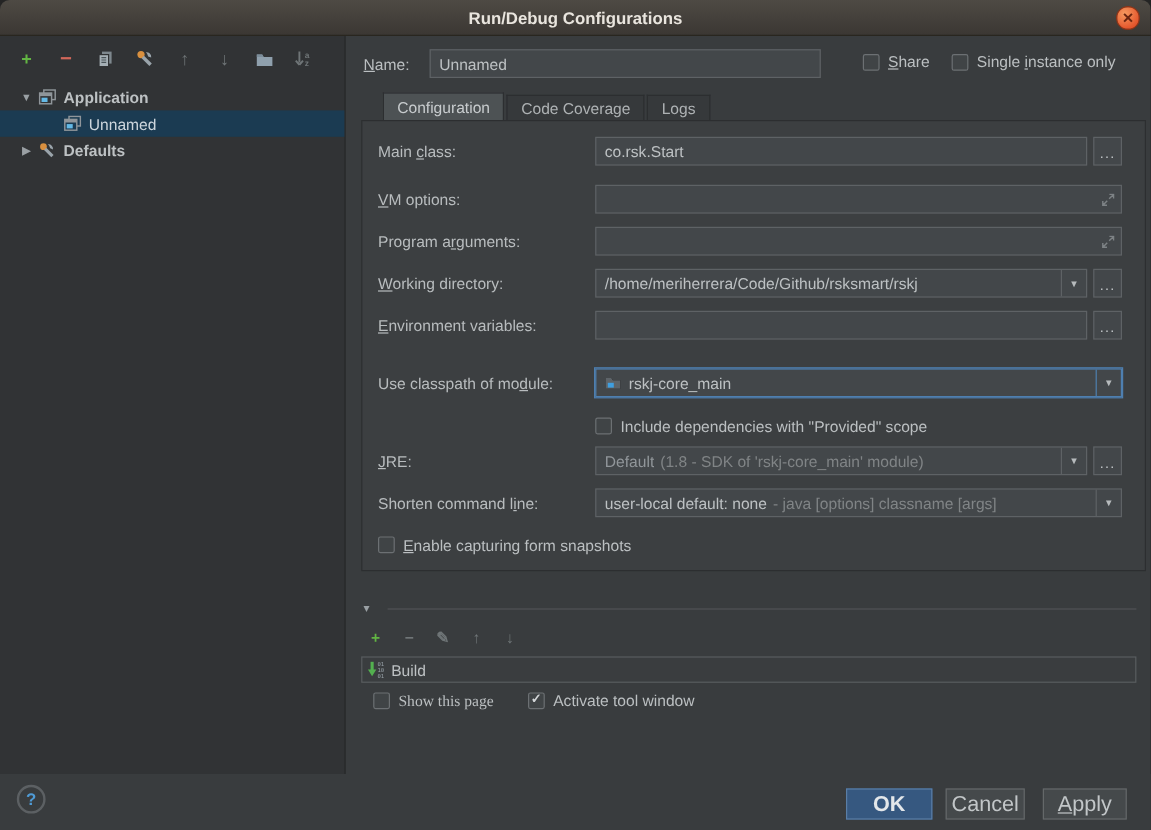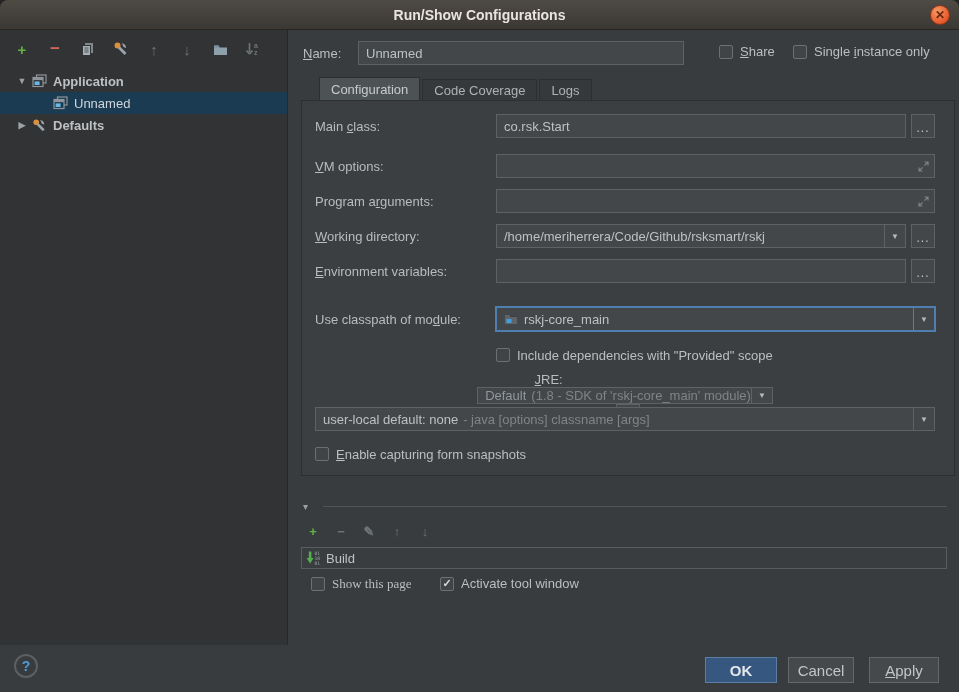--- a/index.html
+++ b/index.html
@@ -94,31 +94,31 @@
     border:1px solid #595d5f; background:#3a3d3f; display:flex; align-items:center; cursor:pointer; }
   .task-box .task-label { margin-left:4px; color:#bdc1c3; }
 
   
   .bottom-bar { position:absolute; left:0; right:0; bottom:0; height:47px; background:#393c3e; }
   .help-btn { position:absolute; left:14px; top:9px; width:24px; height:24px; border-radius:50%;
     border:2px solid #5c6063; color:#4f9bd6; font-weight:bold; font-size:14px;
     display:flex; align-items:center; justify-content:center; cursor:pointer; }
   .btn { position:absolute; top:12px; height:26px; display:flex; align-items:center;
     justify-content:center; border:1px solid #646869; background:#45494b; color:#c2c6c8;
-    font-size:15px; cursor:pointer; }
+    font-size:18px; cursor:pointer; }
   .btn-ok { left:705px; width:72px; background:#365880; border-color:#5a7ea6; color:#e3e7ea;
     font-weight:bold; }
   .btn-cancel { left:788px; width:66px; }
   .btn-apply { left:869px; width:70px; }
 </style>
 </head>
 <body>
 
 <div class="titlebar">
-  <span>Run/Show Configurations</span>
+  <span>Run/Debug Configurations</span>
   <div class="close-btn">
     <span>✕</span>
   </div>
 </div>
 
 <div class="dlg-body">
 
   <div class="left-panel">
     <div class="lp-toolbar">
       <span class="tb-ic tb-green">
@@ -303,35 +303,36 @@
         </div>
       </div>
 
       <div class="frow" style="top:242px; left:194px;">
         <div class="cb-group">
           <span class="cb"></span>
           <span>Include dependencies with "Provided" scope</span>
         </div>
       </div>
 
-      <div class="frow" style="top:271px;flex-direction:column;">
+      <div class="frow" style="top:271px;">
         <span class="flabel"><span class="mn">J</span>RE:</span>
         <div class="field fgrow">
           <span class="val gray-txt" style="padding-right:0;">Default</span>
           <span class="sec-txt">(1.8 - SDK of 'rskj-core_main' module)</span>
           <span class="arrow-btn">
               <span>▼</span>
             </span>
         </div>
         <div class="dots-btn">
             <span>...</span>
           </div>
       </div>
 
       <div class="frow" style="top:306px;">
+        <span class="flabel">Shorten command l<span class="mn">i</span>ne:</span>
         <div class="field fgrow">
           <span class="val" style="padding-right:0;">user-local default: none</span>
           <span class="sec-txt">- java [options] classname [args]</span>
           <span class="arrow-btn">
               <span>▼</span>
             </span>
         </div>
       </div>
 
       <div class="frow" style="top:341px;">

